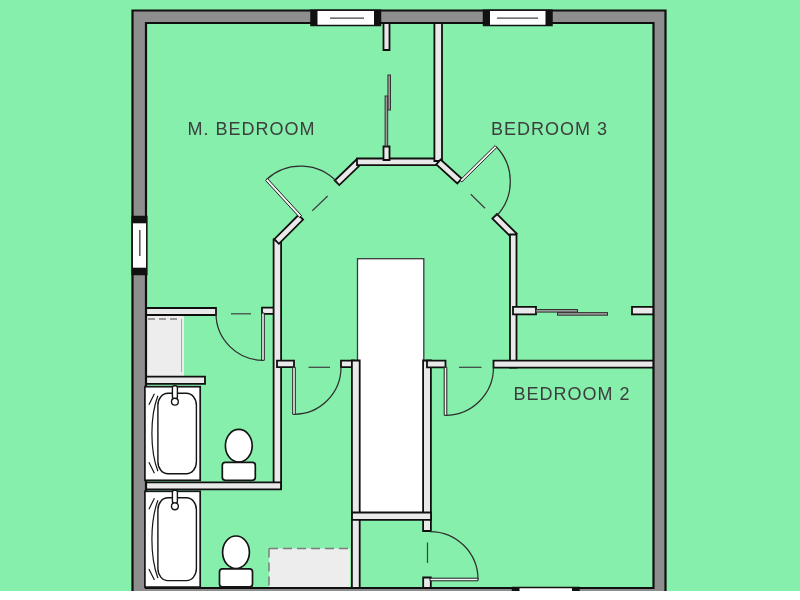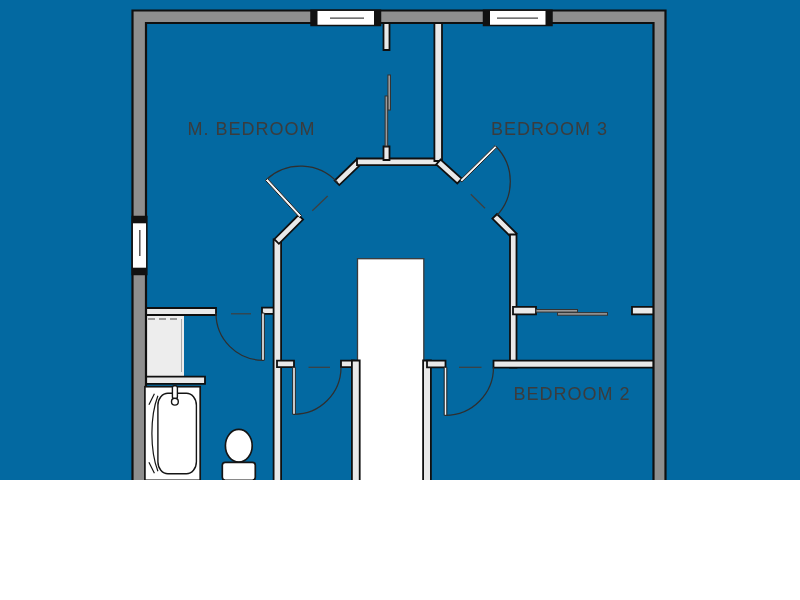--- a/index.html
+++ b/index.html
@@ -1,20 +1,20 @@
 <!DOCTYPE html>
 <html><head>
 <meta charset="utf-8">
 <title>Floor Plan</title>
 <style>
 html,body{margin:0;padding:0;background:#ffffff;}
 </style>
 </head>
 <body>
-<div style="position:relative;width:800px;height:480px;background:#0369a1;overflow:hidden">
+<div style="position:relative;width:800px;height:591px;background:#86efac;overflow:hidden">
 <svg width="800" height="600" viewBox="0 0 800 600" style="position:absolute;left:0;top:0;filter:blur(0.3px)">
 
 <rect x="357.5" y="258.7" width="66.3" height="254" fill="#ffffff" stroke="#3a3a3a" stroke-width="1.3"></rect>
 
 <g>
         <rect x="145.5" y="315.5" width="38.5" height="61" fill="#ededed"></rect>
         <line x1="148" y1="319" x2="181" y2="319" stroke="#7f7f7f" stroke-width="1.3" stroke-dasharray="7,4"></line>
         <line x1="181.5" y1="319" x2="181.5" y2="372" stroke="#a8a8a8" stroke-width="1"></line>
       </g>
 

